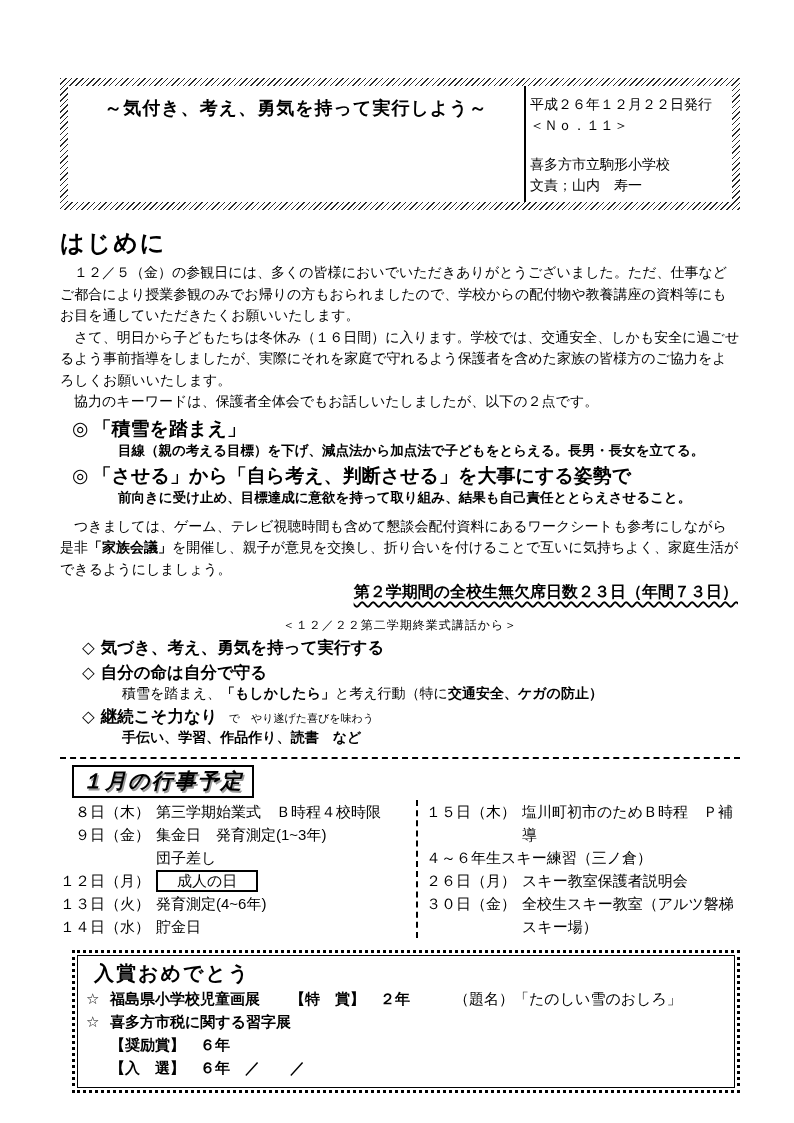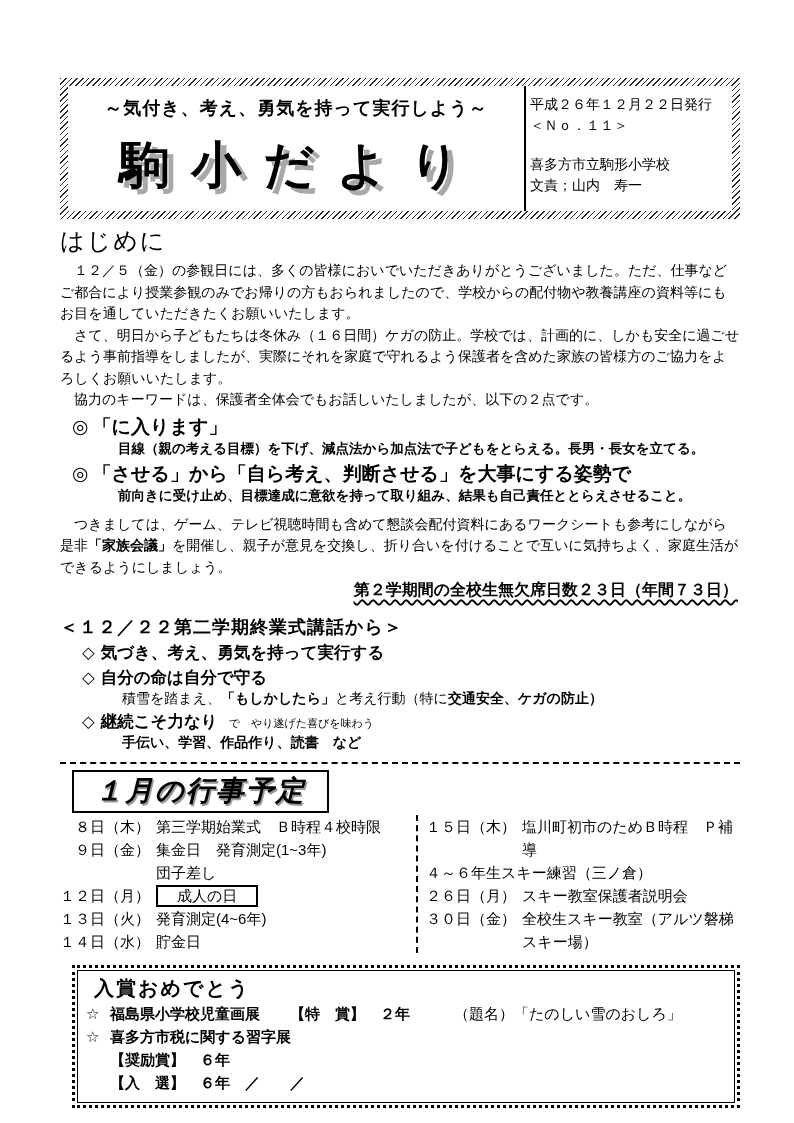--- a/index.html
+++ b/index.html
@@ -24,46 +24,46 @@
     font-size:50px; font-weight:bold; letter-spacing:22px;
     text-shadow:6px 5px 0 #a8a8a8; white-space:nowrap; padding-left:10px;
   }
   .header-right {
     width:208px; border-left:2px solid #000;
     padding:8px 4px 6px; font-size:14px; line-height:21px; text-align:left;
   }
   .header-right .gap { height:18px; }
 
   
-  .intro-heading { font-size:24px; font-weight:normal; margin:6px 0 3px; letter-spacing:2px; }
+  .intro-heading { font-size:24px; font-weight:bold; margin:17px 0 3px; letter-spacing:2px; }
   .para { font-size:14px; line-height:21.5px; }
   .point-row { margin-left:12px; margin-top:3px; }
   .point-title { font-size:19px; font-weight:bold; }
   .point-marker { font-size:19px; font-weight:bold; margin-right:4px; }
   .point-detail { margin-left:46px; font-size:13.5px; font-weight:bold; line-height:18px; }
   .attendance {
     text-align:right; font-size:16px; font-weight:bold; margin-top:2px; padding-right:2px;
     text-decoration:underline; -webkit-text-decoration:underline wavy;
     text-decoration-style:wavy; text-decoration-thickness:1.5px; text-underline-offset:4px;
   }
 
   
   .ceremony { margin-top:14px; }
-  .ceremony-heading { font-size:18px; font-weight:bold; letter-spacing:1px; }
+  .ceremony-heading { font-size:12px; font-weight:normal; letter-spacing:1px;text-align:center; }
   .c-item { margin-left:22px; margin-top:3px; font-size:16.5px; font-weight:bold; }
   .c-marker { margin-right:6px; }
   .c-suffix { font-weight:normal; font-size:11px; }
   .c-detail { margin-left:62px; font-size:14px; font-weight:bold; line-height:19px; }
   .c-detail .normal { font-weight:normal; }
 
   
   .schedule { border-top:2px dashed #000; margin-top:10px; padding-top:6px; }
   .schedule-title {
-    display:inline-block; border:2px solid #000; padding:0 21px 1px;
-    margin-left:12px; font-size:28px; font-weight:bold; font-style:italic;
+    display:inline-block; border:2px solid #000; padding:0 8px 1px;
+    margin-left:12px; font-size:21px; font-weight:bold; font-style:italic;
     letter-spacing:2px; text-shadow:1.5px 1.5px 0 #999;
   }
   .sched-cols { display:flex; margin-top:2px; }
   .sched-left { width:356px; padding-right:4px; }
   .sched-right { flex:1; border-left:2px dashed #000; padding-left:8px; min-height:118px; }
   .s-row { display:flex; font-size:15px; line-height:23px; }
   .s-date { white-space:pre; width:96px; flex:none; }
   .s-event { flex:1; }
   .boxed { display:inline-block; border:2px solid #000; line-height:18px; padding:0 19px; }
 
@@ -77,40 +77,39 @@
 </style>
 </head>
 <body>
 
 <div class="page">
 
   <div class="hatch">
     <div class="header-inner">
       <div class="header-left">
         <div class="slogan">～気付き、考え、勇気を持って実行しよう～</div>
-        <div class="main-title">駒小だより</div>
       </div>
       <div class="header-right">
         <div>平成２６年１２月２２日発行</div>
         <div>＜Ｎｏ．１１＞</div>
         <div class="gap"></div>
         <div>喜多方市立駒形小学校</div>
         <div>文責；山内　寿一</div>
       </div>
     </div>
   </div>
 
   <div class="intro">
     <div class="intro-heading">はじめに</div>
     <div class="para">　１２／５（金）の参観日には、多くの皆様においでいただきありがとうございました。ただ、仕事などご都合により授業参観のみでお帰りの方もおられましたので、学校からの配付物や教養講座の資料等にもお目を通していただきたくお願いいたします。</div>
-    <div class="para">　さて、明日から子どもたちは冬休み（１６日間）ケガの防止。学校では、計画的に、しかも安全に過ごせるよう事前指導をしましたが、実際にそれを家庭で守れるよう保護者を含めた家族の皆様方のご協力をよろしくお願いいたします。</div>
+    <div class="para">　さて、明日から子どもたちは冬休み（１６日間）に入ります。学校では、交通安全、しかも安全に過ごせるよう事前指導をしましたが、実際にそれを家庭で守れるよう保護者を含めた家族の皆様方のご協力をよろしくお願いいたします。</div>
     <div class="para">　協力のキーワードは、保護者全体会でもお話しいたしましたが、以下の２点です。</div>
 
     <div class="point-row">
-      <span class="point-marker">◎</span><span class="point-title">「に入ります」</span>
+      <span class="point-marker">◎</span><span class="point-title">「積雪を踏まえ」</span>
       <div class="point-detail">目線（親の考える目標）を下げ、減点法から加点法で子どもをとらえる。長男・長女を立てる。</div>
     </div>
     <div class="point-row">
       <span class="point-marker">◎</span><span class="point-title">「させる」から「自ら考え、判断させる」を大事にする姿勢で</span>
       <div class="point-detail">前向きに受け止め、目標達成に意欲を持って取り組み、結果も自己責任ととらえさせること。</div>
     </div>
 
     <div class="para" style="margin-top:9px;"><span>　つきましては、ゲーム、テレビ視聴時間も含めて懇談会配付資料にあるワークシートも参考にしながら是非</span><b>「家族会議」</b><span>を開催し、親子が意見を交換し、折り合いを付けることで互いに気持ちよく、家庭生活ができるようにしましょう。</span></div>
 
     <div class="attendance">第２学期間の全校生無欠席日数２３日（年間７３日）</div>

